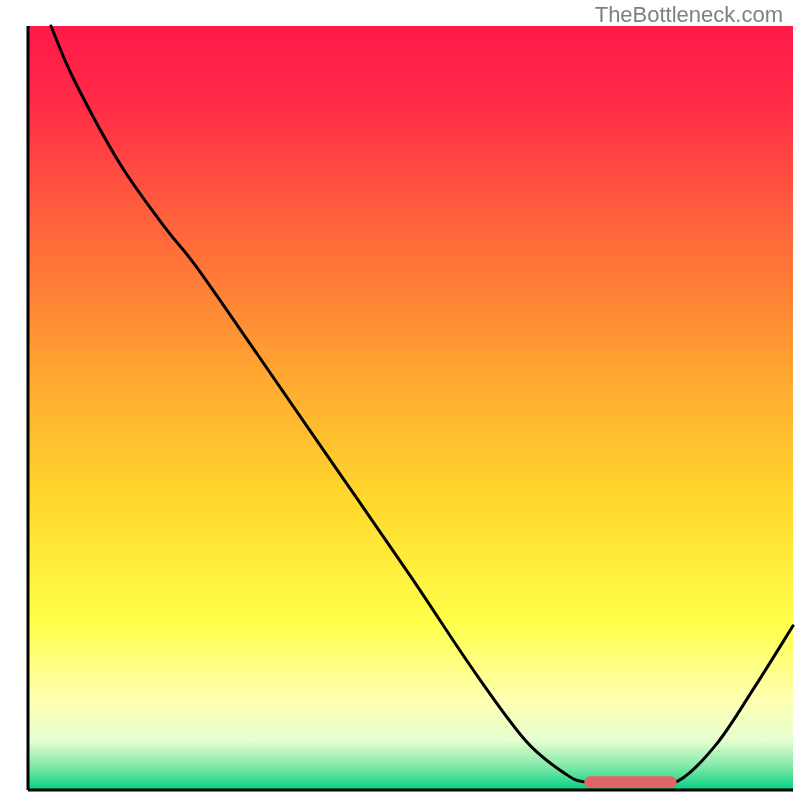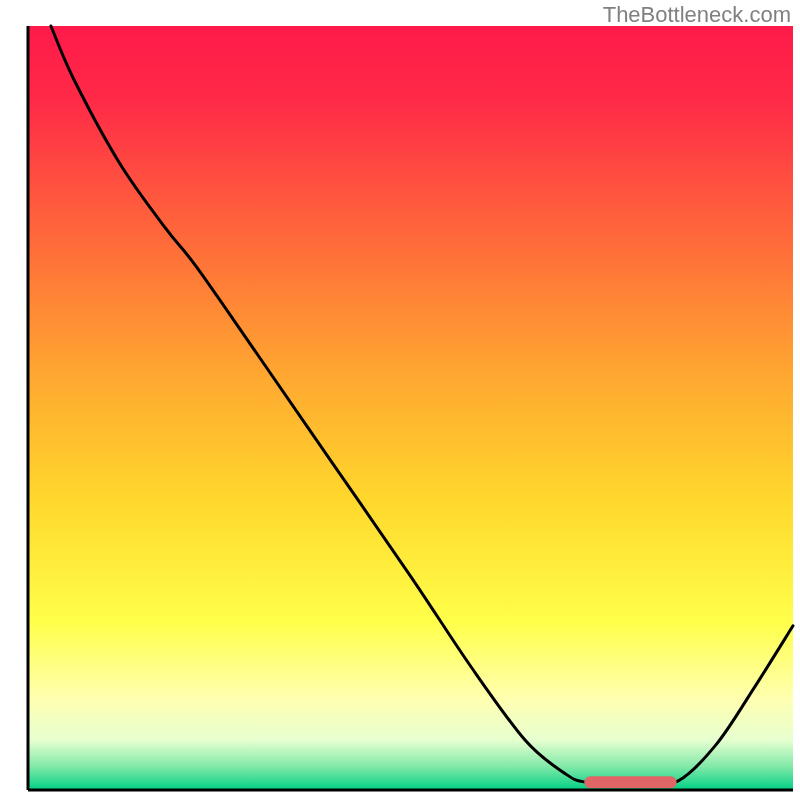--- a/index.html
+++ b/index.html
@@ -11,21 +11,21 @@
   font-family: Arial, sans-serif;
 }
 .chart-container {
   position: relative;
   width: 800px;
   height: 800px;
 }
 .attribution {
   position: absolute;
   top: 2px;
-  right: 9px;
+  right: 17px;
   font-size: 22px;
   color: #808080;
   font-weight: 500;
 }
 svg.plot {
   display: block;
 }
 </style>
 </head>
 <body>

